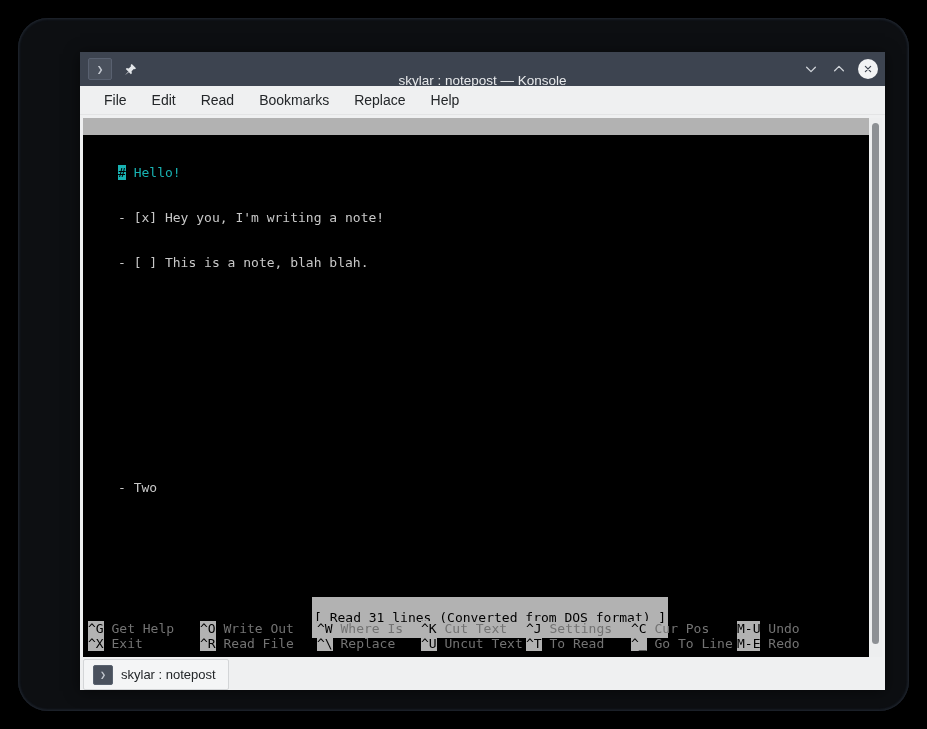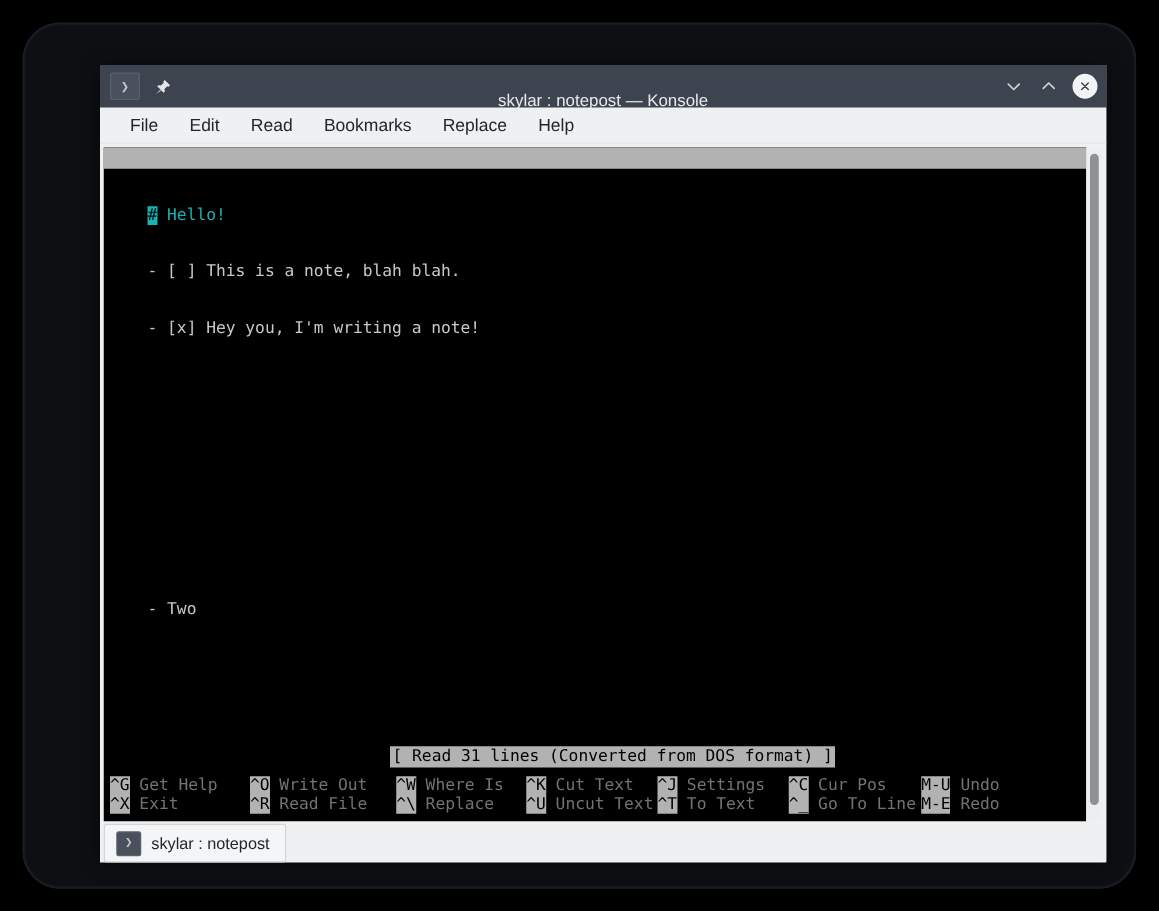--- a/index.html
+++ b/index.html
@@ -175,21 +175,21 @@
   
   #nano-status {
     position: absolute;
     left: 229px;
     top: 479px;
     background: #b2b2b2;
     color: #000000;
     font-size: 13px;
     line-height: 17px;
     height: 17px;
-    padding: 0 2px;
+    padding: 12px 2px;
     white-space: pre;
   }
 
   
   #nano-shortcuts {
     position: absolute;
     left: 0; right: 0;
     bottom: 6px;
     font-size: 13px;
     line-height: 15px;
@@ -314,22 +314,22 @@
 
       <div id="terminal">
 
         <div id="nano-titlebar">
           <span class="nt-version">GNU nano 2.9.3</span>
           <span class="nt-file">/tmp/tmpne56xhi6</span>
         </div>
 
         <div id="editor">
           <div class="ed-line"><span class="cursor-cell">#</span><span class="cyan"> Hello!</span></div>
+          <div class="ed-line">- [x] Hey you, I'm writing a note!</div>
           <div class="ed-line">- [ ] This is a note, blah blah.</div>
-          <div class="ed-line">- [x] Hey you, I'm writing a note!</div>
           <div class="ed-line"></div>
           <div class="ed-line"></div>
           <div class="ed-line"></div>
           <div class="ed-line"></div>
           <div class="ed-line">- Two</div>
           
           
           
           
           
@@ -359,21 +359,21 @@
             <div class="sc-cell sc-w4"><span class="sc-key">^K</span><span class="sc-lbl"> Cut Text</span></div>
             <div class="sc-cell sc-w5"><span class="sc-key">^J</span><span class="sc-lbl"> Settings</span></div>
             <div class="sc-cell sc-w6"><span class="sc-key">^C</span><span class="sc-lbl"> Cur Pos</span></div>
             <div class="sc-cell"><span class="sc-key">M-U</span><span class="sc-lbl"> Undo</span></div>
           </div>
           <div class="sc-row">
             <div class="sc-cell sc-w1"><span class="sc-key">^X</span><span class="sc-lbl"> Exit</span></div>
             <div class="sc-cell sc-w2"><span class="sc-key">^R</span><span class="sc-lbl"> Read File</span></div>
             <div class="sc-cell sc-w3"><span class="sc-key">^\</span><span class="sc-lbl"> Replace</span></div>
             <div class="sc-cell sc-w4"><span class="sc-key">^U</span><span class="sc-lbl"> Uncut Text</span></div>
-            <div class="sc-cell sc-w5"><span class="sc-key">^T</span><span class="sc-lbl"> To Text</span></div>
+            <div class="sc-cell sc-w5"><span class="sc-key">^T</span><span class="sc-lbl"> To Read</span></div>
             <div class="sc-cell sc-w6"><span class="sc-key">^_</span><span class="sc-lbl"> Go To Line</span></div>
             <div class="sc-cell"><span class="sc-key">M-E</span><span class="sc-lbl"> Redo</span></div>
           </div>
         </div>
 
       </div>
 
       <div id="term-scrollbar">
         <div class="sb-thumb"></div>
       </div>

